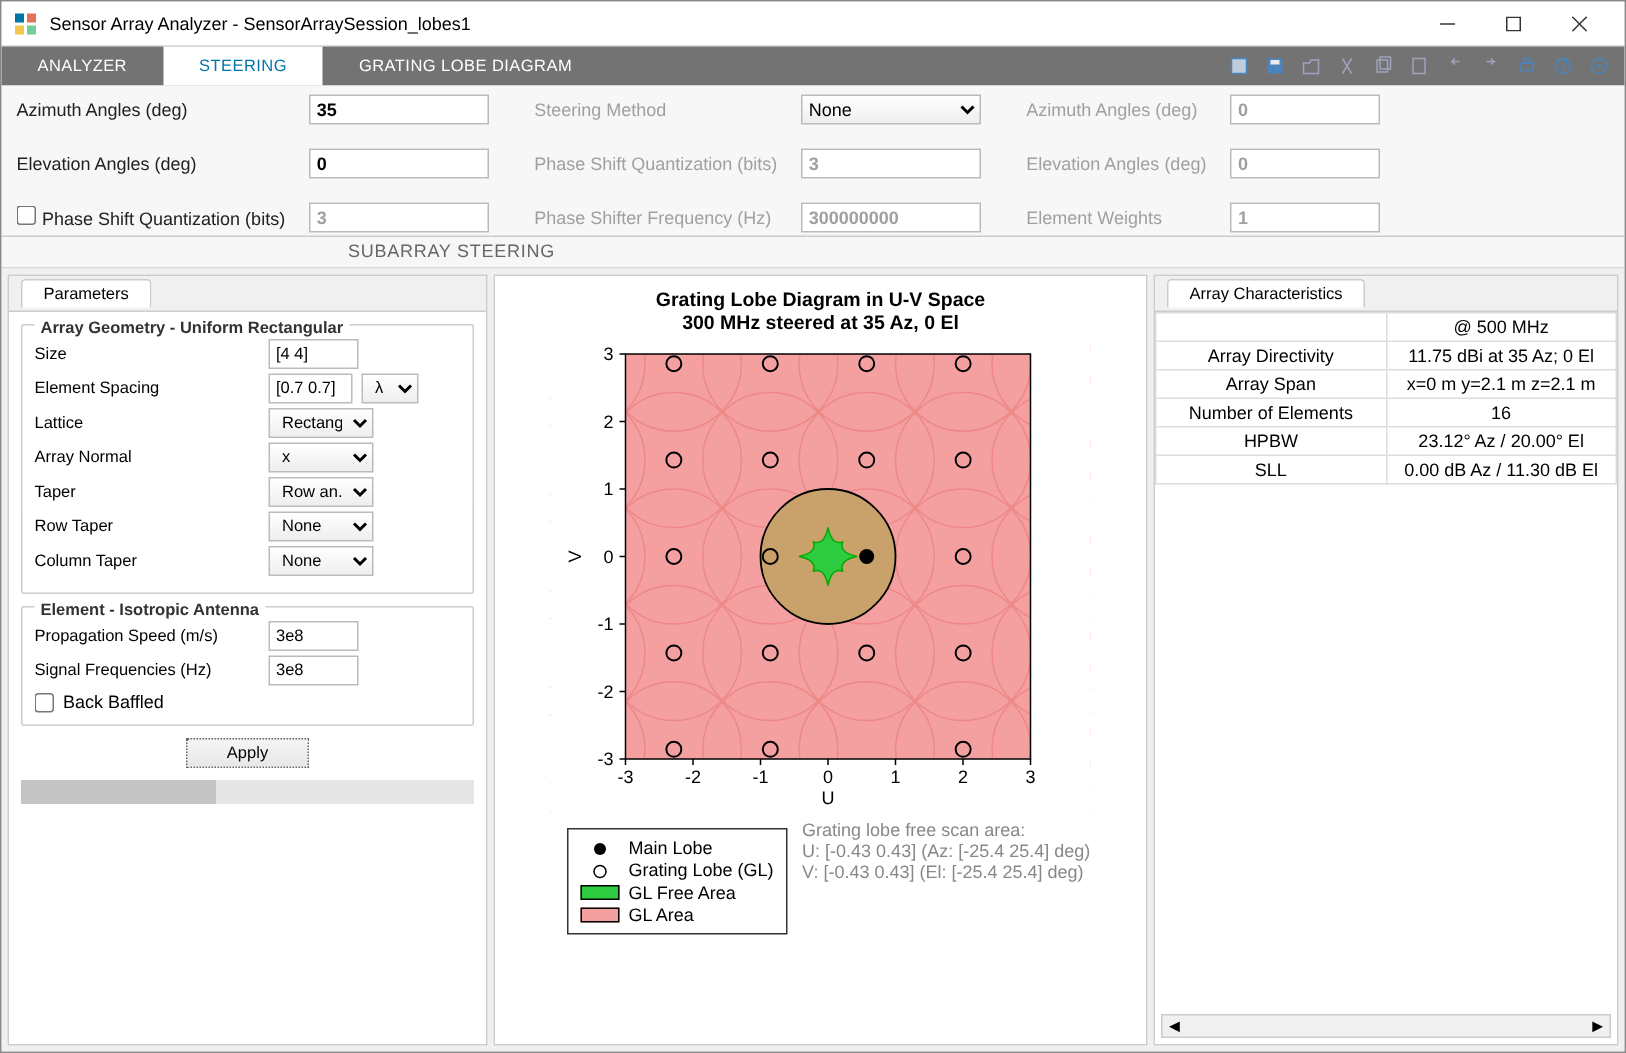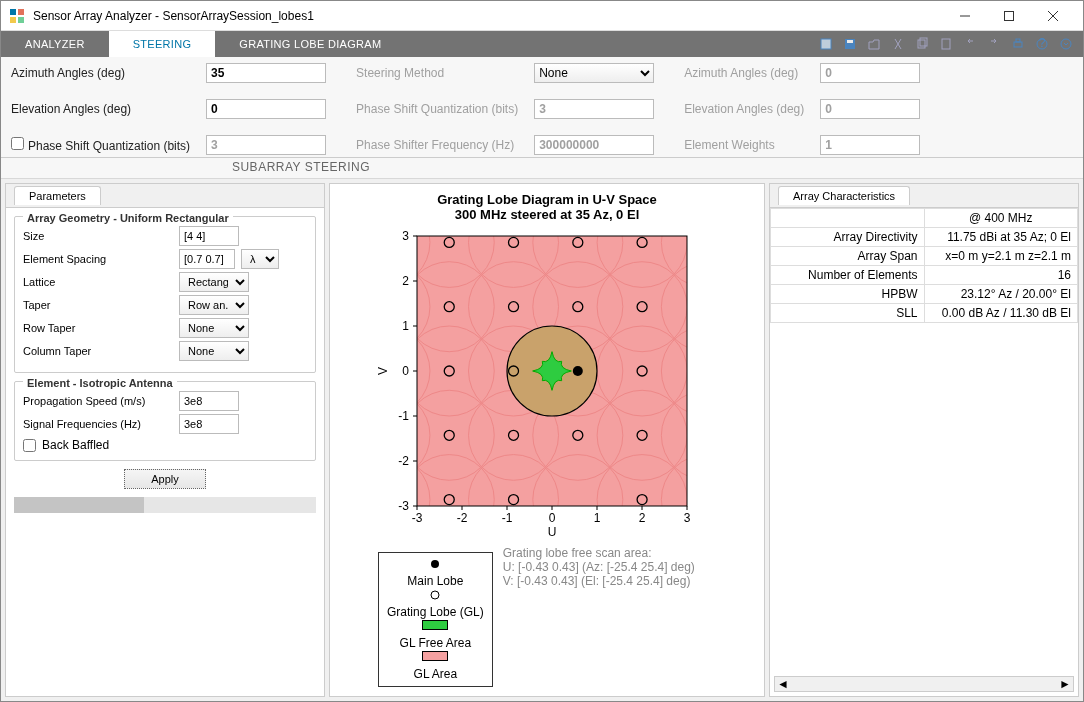--- a/index.html
+++ b/index.html
@@ -55,29 +55,29 @@
 .apply-btn { display: block; margin: 8px auto; padding: 3px 26px; border: 1px dotted #666; background: linear-gradient(#f5f5f5,#e7e7e7); font-size: 11px; cursor: pointer; }
 .param-check { display: flex; align-items: center; gap: 6px; margin-top: 4px; }
 
 
 .center { flex: 1; }
 .chart-area { position: relative; width: 100%; height: 100%; }
 .chart-title { text-align: center; font-weight: bold; font-size: 13px; }
 .chart-sub { text-align: center; font-weight: bold; font-size: 13px; margin-bottom: 4px;}
 .plot-wrap { position: relative; margin: 0 auto; width: 360px; }
 .legend-box { border: 1px solid #333; padding: 4px 8px; font-size: 11px; display: inline-block; margin-top: 6px; }
-.legend-row { display: flex; align-items: center; gap: 6px; margin: 1px 0; flex-direction: column; }
+.legend-row { display: flex; align-items: center; gap: 6px; margin: 1px 0; }
 .legend-swatch { width: 26px; height: 10px; display: inline-block; }
 .free-scan { font-size: 11px; color: #888; }
 .below-plot { display: flex; gap: 10px; padding-left: 40px; }
 
 
 .characteristics { width: 310px; }
 .char-table { width: 100%; border-collapse: collapse; font-size: 11px; }
-.char-table th, .char-table td { border: 1px solid #ddd; padding: 2px 6px; text-align: right; height: 18px; }
+.char-table th, .char-table td { border: 1px solid #ddd; padding: 2px 6px; text-align: center; height: 18px; }
 .char-table th { text-align: center; background: #fff; font-weight: normal;}
 .char-table td.v { color: #000; }
 .char-scroll { position: absolute; bottom: 4px; left: 4px; right: 4px; height: 16px; background: #f0f0f0; border: 1px solid #ccc; display: flex; justify-content: space-between; align-items: center; padding: 0 2px; }
 
 
 .hscroll { height: 16px; background: #e6e6e6; margin-top: 4px; position: relative; }
 .hscroll .thumb { position:absolute; left:0; top:0; width: 130px; height: 100%; background:#c4c4c4; }
 
 svg { display: block; }
 </style>
@@ -225,20 +225,24 @@
             <input value="[4 4]" style="">
           </div>
         <div class="param-row">
             <span class="plabel">Element Spacing</span>
             <input style="width: 56px;" value="[0.7 0.7]">
             <select class="wsel" style="width:38px"><option>λ</option></select>
           </div>
         <div class="param-row">
             <span class="plabel">Lattice</span>
             <select><option>Rectang...</option></select>
+          </div>
+        <div class="param-row">
+            <span class="plabel">Array Normal</span>
+            <select><option>x</option></select>
           </div>
         <div class="param-row">
             <span class="plabel">Taper</span>
             <select><option>Row an...</option></select>
           </div>
         <div class="param-row">
             <span class="plabel">Row Taper</span>
             <select><option>None</option></select>
           </div>
         <div class="param-row">
@@ -423,21 +427,21 @@
 
   <div class="panel characteristics">
     <div class="tabrow">
         <div class="tab active">Array Characteristics</div>
       </div>
     <div class="body" style="padding:0;">
       <table class="char-table">
         <thead>
             <tr>
               <th style="width:50%"></th>
-              <th>@ 400 MHz</th>
+              <th>@ 500 MHz</th>
             </tr>
           </thead>
         <tbody id="char-rows">
             <tr>
               <td>Array Directivity</td>
               <td class="v">11.75 dBi at 35 Az; 0 El</td>
             </tr>
             <tr>
               <td>Array Span</td>
               <td class="v">x=0 m y=2.1 m z=2.1 m</td>

